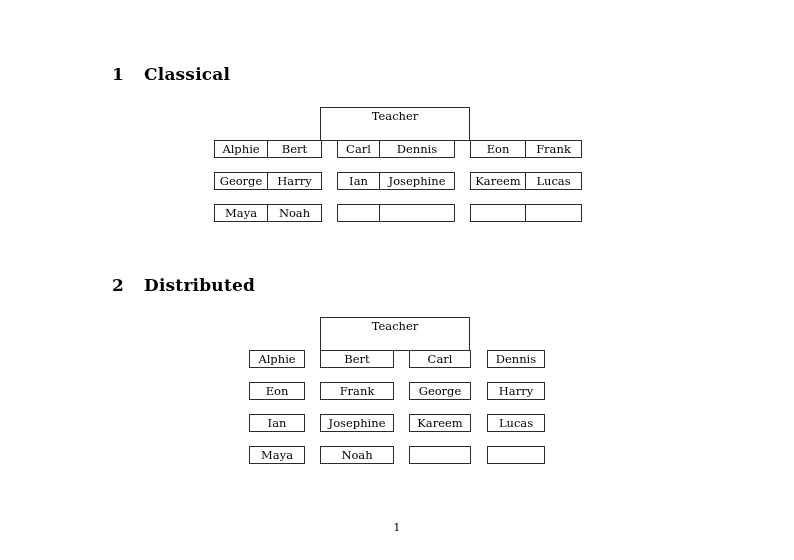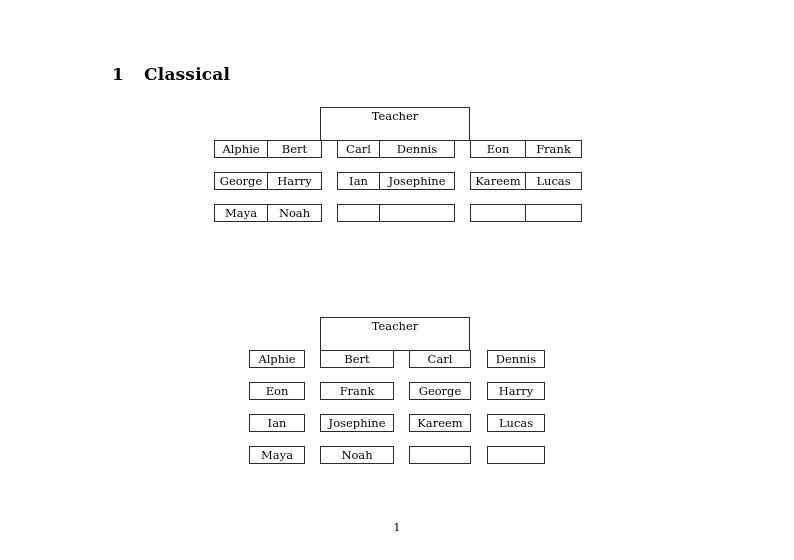--- a/index.html
+++ b/index.html
@@ -172,20 +172,23 @@
   </div>
   <div class="pair-table grp-c crow-1">
     <span class="cell left">Kareem</span>
     <span class="cell right">Lucas</span>
   </div>
   <div class="pair-table grp-c crow-2">
     <span class="cell left"></span>
     <span class="cell right"></span>
   </div>
 
+  <div class="section-heading" id="heading-distributed">
+    <span class="sec-num">2</span><span class="sec-title">Distributed</span>
+  </div>
 
   <div class="box teacher-box" id="teacher-distributed">Teacher</div>
 
   <div class="box dcol-0 drow-0">Alphie</div>
   <div class="box dcol-1 drow-0">Bert</div>
   <div class="box dcol-2 drow-0">Carl</div>
   <div class="box dcol-3 drow-0">Dennis</div>
 
   <div class="box dcol-0 drow-1">Eon</div>
   <div class="box dcol-1 drow-1">Frank</div>

